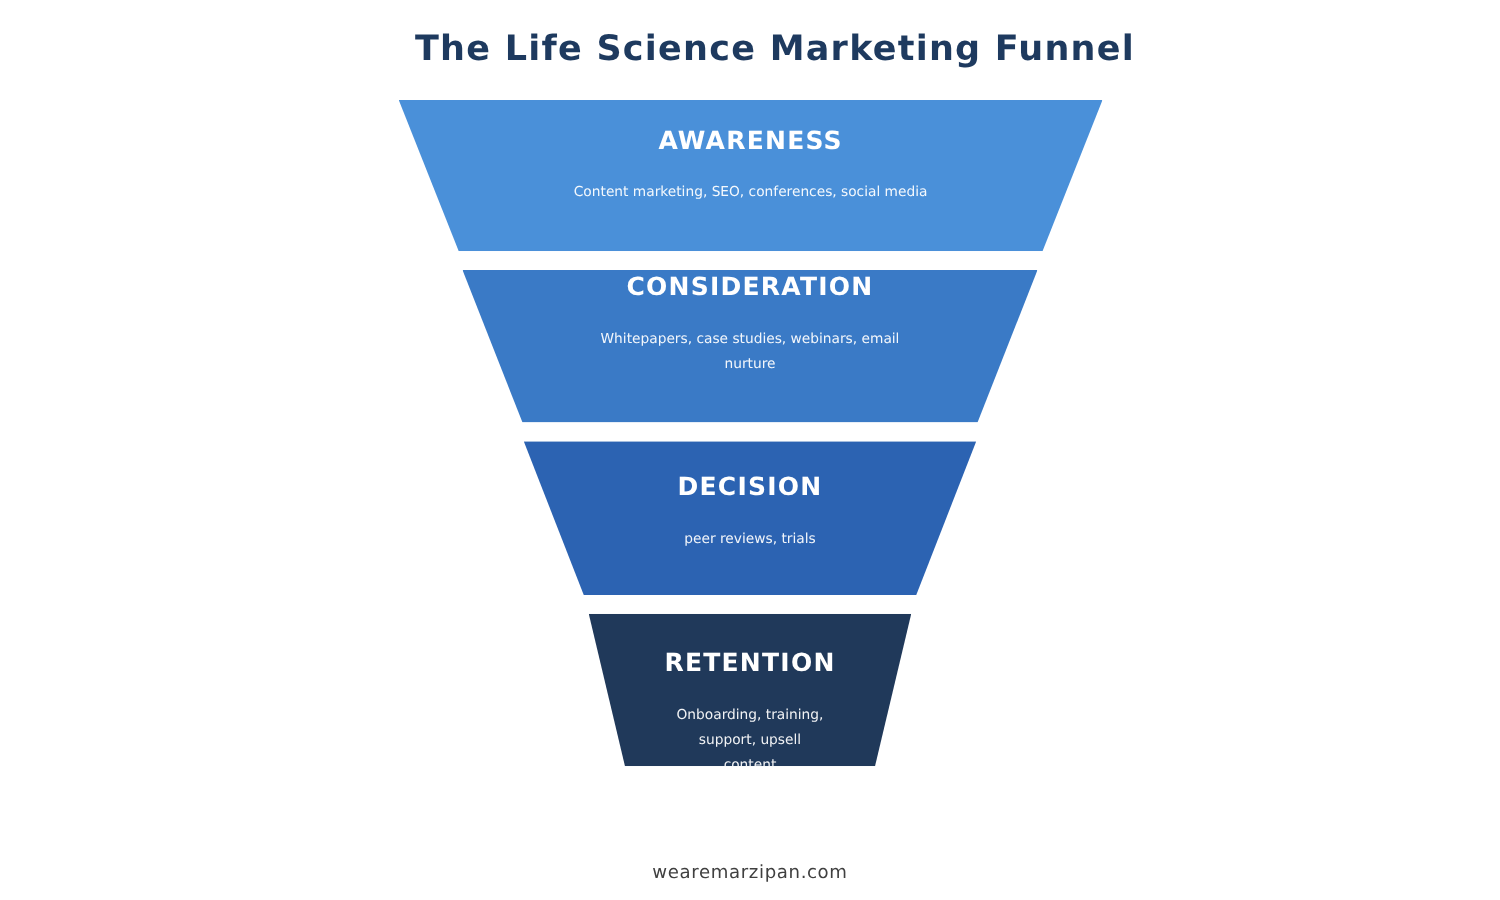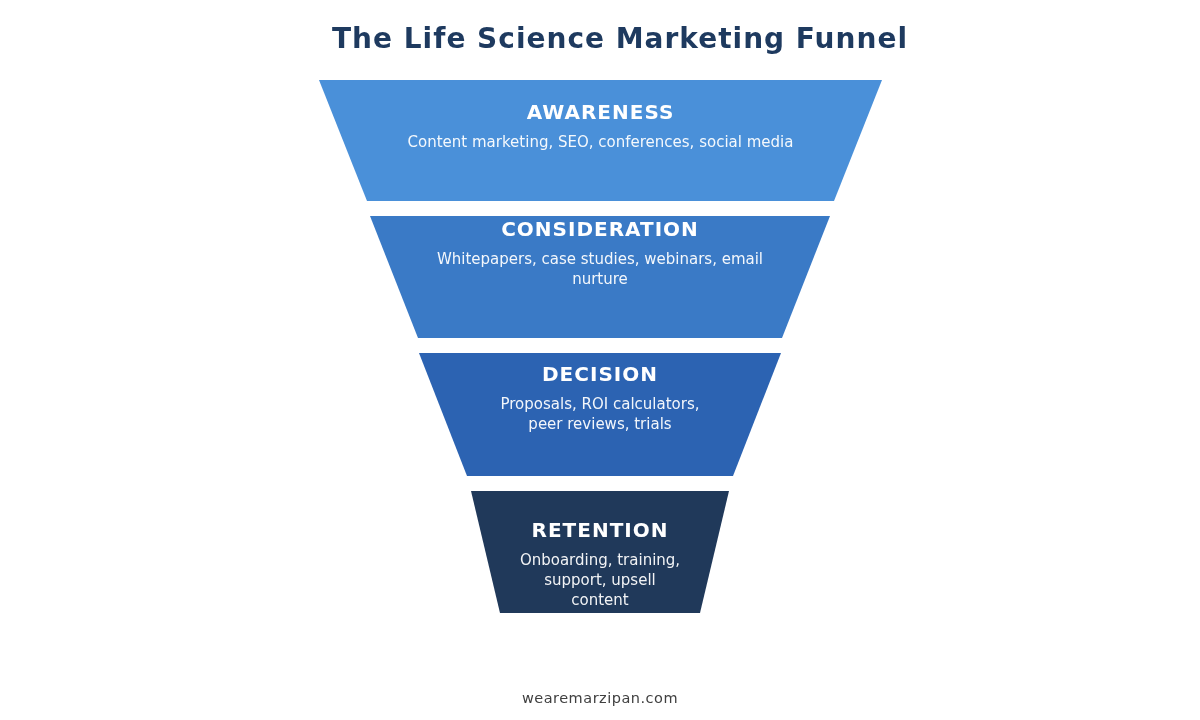--- a/index.html
+++ b/index.html
@@ -44,38 +44,38 @@
   }
   .stage-1 {
     left: 370px; top: 216px; width: 460px; height: 122px;
     background: #3a7ac6;
     clip-path: polygon(0 0, 100% 0, calc(100% - 48px) 100%, 48px 100%);
   }
   .stage-2 {
     left: 419px; top: 353px; width: 362px; height: 123px;
     background: #2c63b2;
     clip-path: polygon(0 0, 100% 0, calc(100% - 48px) 100%, 48px 100%);
-    padding-top: 8px;
+    padding-top: 23px;
   }
   .stage-3 {
     left: 471px; top: 491px; width: 258px; height: 122px;
     background: #20395a;
     clip-path: polygon(0 0, 100% 0, calc(100% - 29px) 100%, 29px 100%);
     padding-top: 26px;
   }
   .stage-title {
     font-size: 20px;
     font-weight: bold;
     letter-spacing: 1px;
     line-height: 26px;
     white-space: nowrap;
   }
   .stage-desc {
-    margin-top: 7px;
-    font-size: 15px;
+    margin-top: 19px;
+    font-size: 11px;
     line-height: 20px;
     color: rgba(255, 255, 255, 0.94);
   }
   .stage-desc .desc-line {
     white-space: nowrap;
   }
   .footer-url {
     position: absolute;
     top: 690px;
     left: 0;
@@ -104,21 +104,20 @@
     <div class="stage-title">CONSIDERATION</div>
     <div class="stage-desc">
       <div class="desc-line">Whitepapers, case studies, webinars, email</div>
       <div class="desc-line">nurture</div>
     </div>
   </div>
 
   <div class="stage stage-2" style="background-color: rgb(44, 99, 178);">
     <div class="stage-title">DECISION</div>
     <div class="stage-desc">
-      <div class="desc-line">Proposals, ROI calculators,</div>
       <div class="desc-line">peer reviews, trials</div>
     </div>
   </div>
 
   <div class="stage stage-3" style="background-color: rgb(32, 57, 90);">
     <div class="stage-title">RETENTION</div>
     <div class="stage-desc">
       <div class="desc-line">Onboarding, training,</div>
       <div class="desc-line">support, upsell</div>
       <div class="desc-line">content</div>

